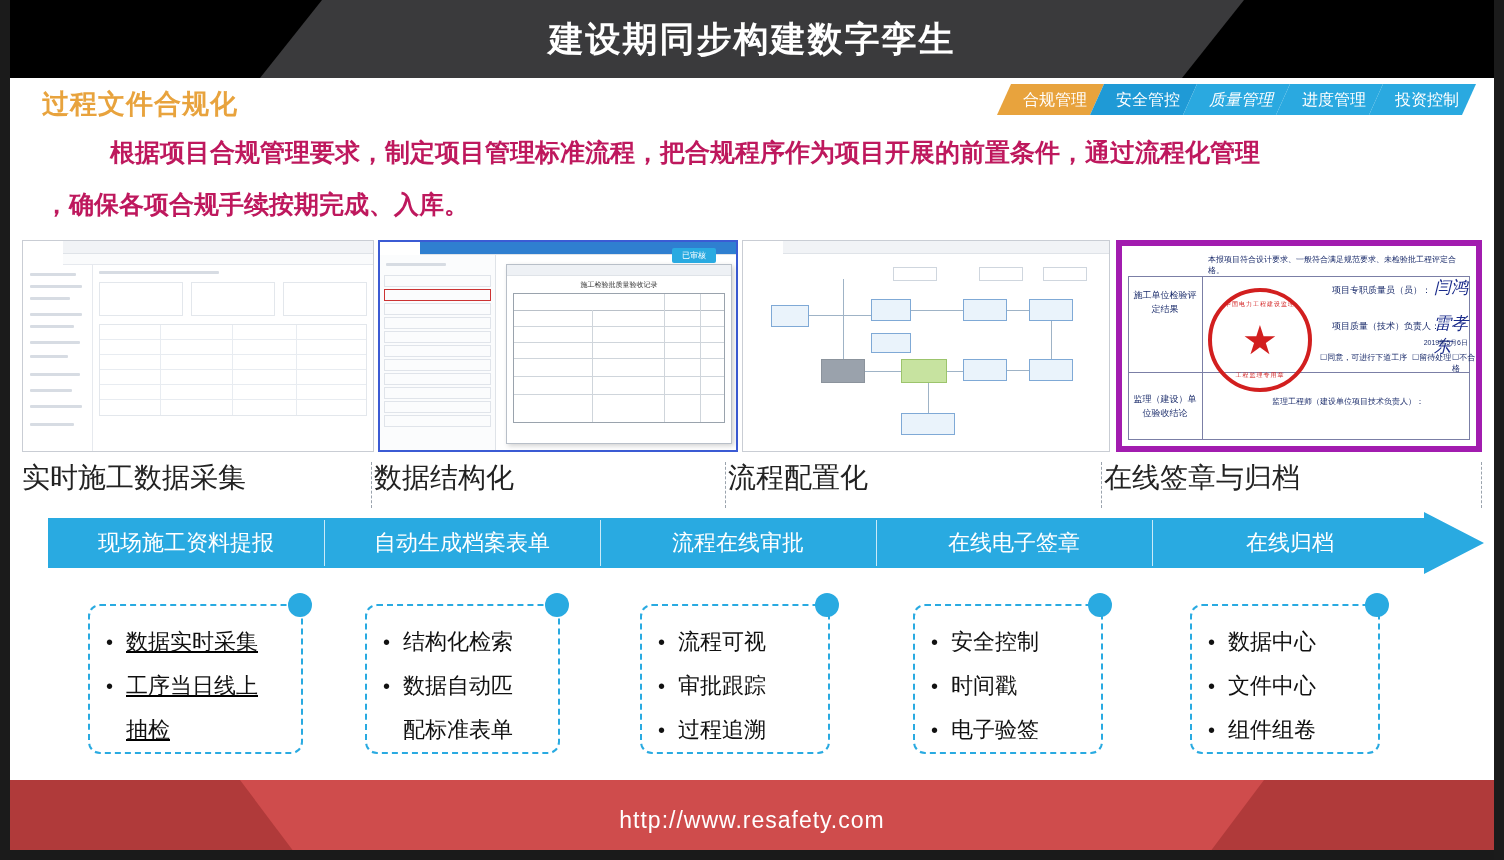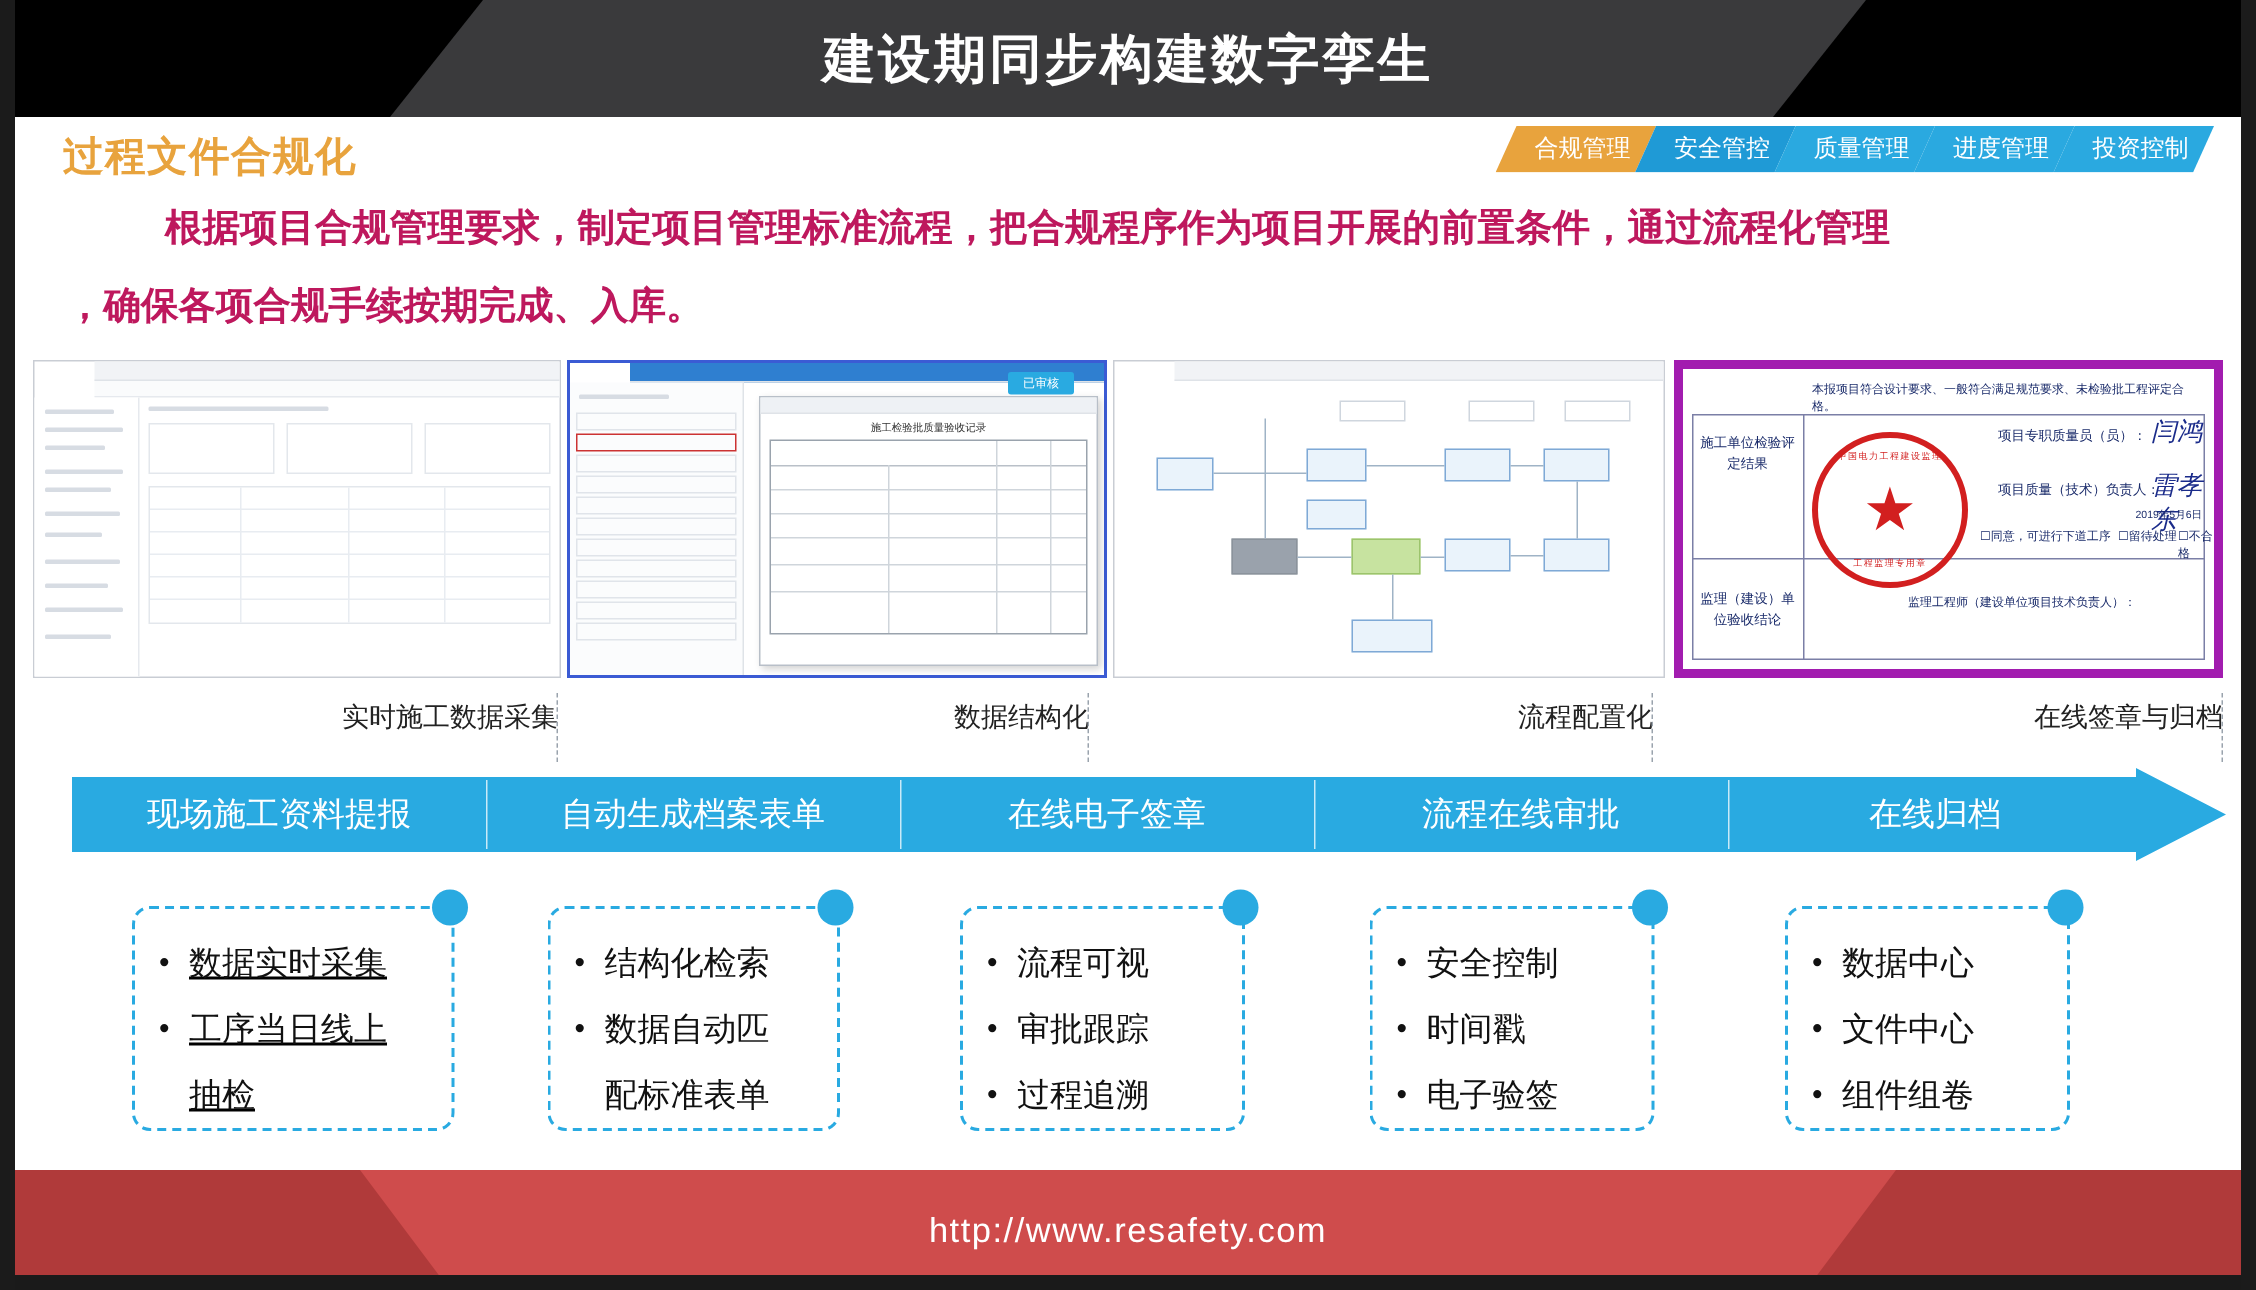--- a/index.html
+++ b/index.html
@@ -44,21 +44,21 @@
   .tabs { position:absolute; right:28px; top:84px; display:flex; }
   .tab {
     height:31px; line-height:31px;
     padding:0 17px 0 26px;
     color:#fff; font-size:16px; white-space:nowrap;
     margin-left:-14px;
     clip-path: polygon(14px 0, 100% 0, calc(100% - 14px) 100%, 0 100%);
   }
   .tab.t0 { background:#e8a33d; }
   .tab.t1 { background:#1f9ad6; }
-  .tab.t2 { background:#2aa9e0; }
+  .tab.t2 { background:#2aa9e0;font-style:italic; }
   .tab.t3 { background:#2aa9e0; }
   .tab.t4 { background:#2aa9e0; }
 
   
   .para {
     position:absolute; left:44px; top:126px; width:1420px;
     font-size:25px; font-weight:bold; color:#be185d;
     line-height:52px; text-align:justify;
   }
   .para .indent { display:inline-block; width:66px; }
@@ -104,21 +104,21 @@
     font-size:6px; color:#d21f1f; letter-spacing:1px;
   }
   .seal-txt-top { top:8px; }
   .seal-txt-bot { bottom:8px; }
   .hand { position:absolute; color:#1a2b8a; font-size:17px; font-style:italic; }
 
   
   .caps { position:absolute; left:22px; top:458px; width:1460px; height:46px; }
   .cap {
     position:absolute; top:0; height:46px; line-height:40px;
-    font-size:18px; color:#222; text-align:right;
+    font-size:28px; color:#222; text-align:left;
   }
   .cap.divider::after {
     content:""; position:absolute; right:0; top:4px; width:1px; height:46px;
     border-right:1px dashed #9aa3ad;
   }
   .c1 { left:0;    width:350px; }
   .c2 { left:352px;width:352px; }
   .c3 { left:706px;width:374px; }
   .c4 { left:1082px;width:378px; }
 
@@ -360,22 +360,22 @@
   <div class="cap c2 divider">数据结构化</div>
   <div class="cap c3 divider">流程配置化</div>
   <div class="cap c4 divider">在线签章与归档</div>
 </div>
 
 <div class="arrow-wrap">
   <div class="arrow-body"></div>
   <div class="arrow-cells">
     <div class="acell">现场施工资料提报</div>
     <div class="acell">自动生成档案表单</div>
+    <div class="acell">流程在线审批</div>
     <div class="acell">在线电子签章</div>
-    <div class="acell">流程在线审批</div>
     <div class="acell">在线归档</div>
   </div>
 </div>
 
 <div class="boxes">
 
   <div class="dbox b1">
     <div class="dot"></div>
     <ul>
       <li>数据实时采集</li>

